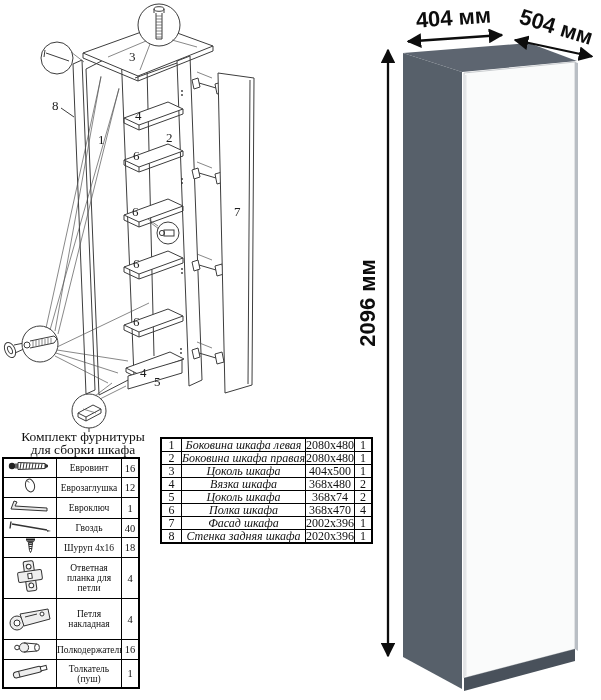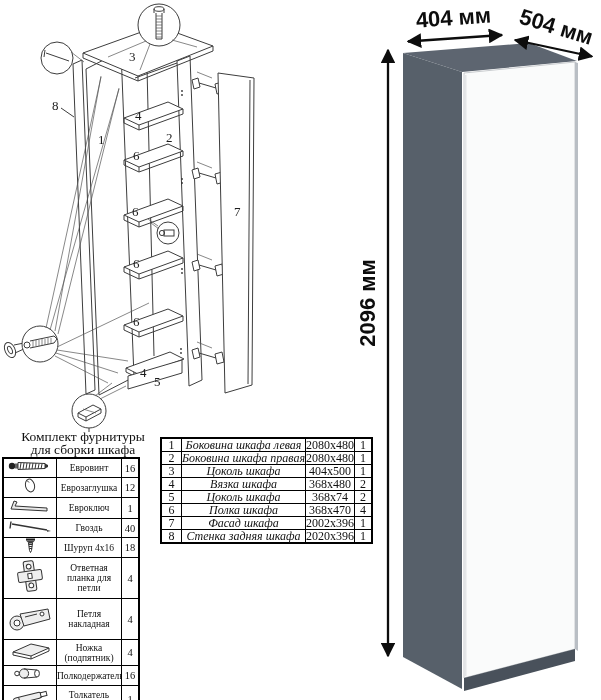--- a/index.html
+++ b/index.html
@@ -279,28 +279,20 @@
     <td class="ic"><svg width="46" height="36" viewBox="0 0 46 36">
             <circle cx="10" cy="24" r="7" fill="#eee" stroke="#333"></circle>
             <circle cx="10" cy="24" r="3" fill="#fff" stroke="#333"></circle>
             <polygon points="13,15 41,10 43,20 17,27" fill="#eee" stroke="#333"></polygon>
             <circle cx="35" cy="15" r="2" fill="#fff" stroke="#333"></circle>
             <line x1="18" y1="18" x2="30" y2="15" stroke="#333"></line>
           </svg></td>
     <td class="nm">Петля накладная</td>
     <td class="qt">4</td>
   </tr>
-  <tr style="height:25px;">
-    <td class="ic"><svg width="46" height="21" viewBox="0 0 46 21">
-            <polygon points="6,12 24,4 42,8 24,16" fill="#eee" stroke="#333"></polygon>
-            <path d="M6,12 L6,15 L24,19 L24,16 M24,19 L42,11 L42,8" fill="none" stroke="#333"></path>
-          </svg></td>
-    <td class="nm">Ножка (подпятник)</td>
-    <td class="qt">4</td>
-  </tr>
   <tr style="height:19px;">
     <td class="ic"><svg width="46" height="15" viewBox="0 0 46 15">
             <circle cx="10" cy="7.5" r="2.3" fill="#fff" stroke="#333"></circle>
             <circle cx="17" cy="7.5" r="4.6" fill="#eee" stroke="#333"></circle>
             <line x1="17" y1="2.9" x2="30" y2="4" stroke="#333"></line>
             <line x1="17" y1="12.1" x2="30" y2="11" stroke="#333"></line>
             <ellipse cx="30" cy="7.5" rx="2.4" ry="3.5" fill="#fff" stroke="#333"></ellipse>
           </svg></td>
     <td class="nm">Полкодержатель</td>
     <td class="qt">16</td>

